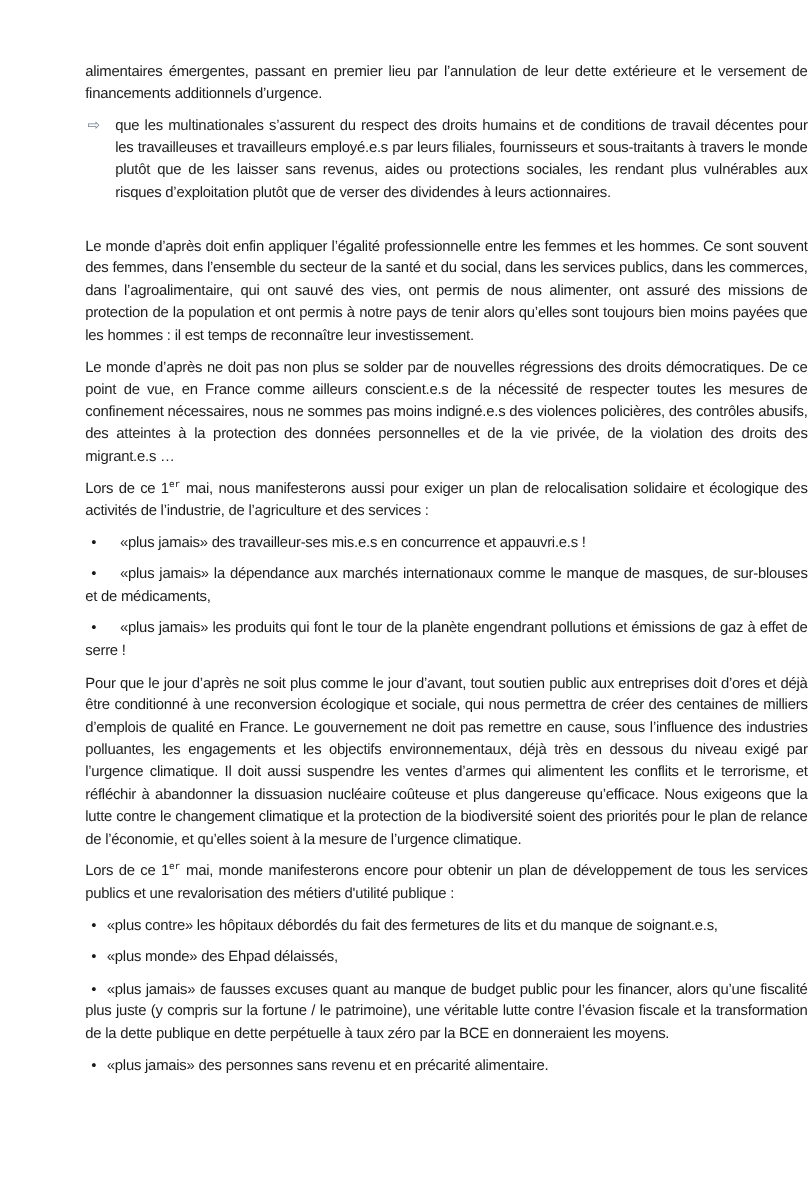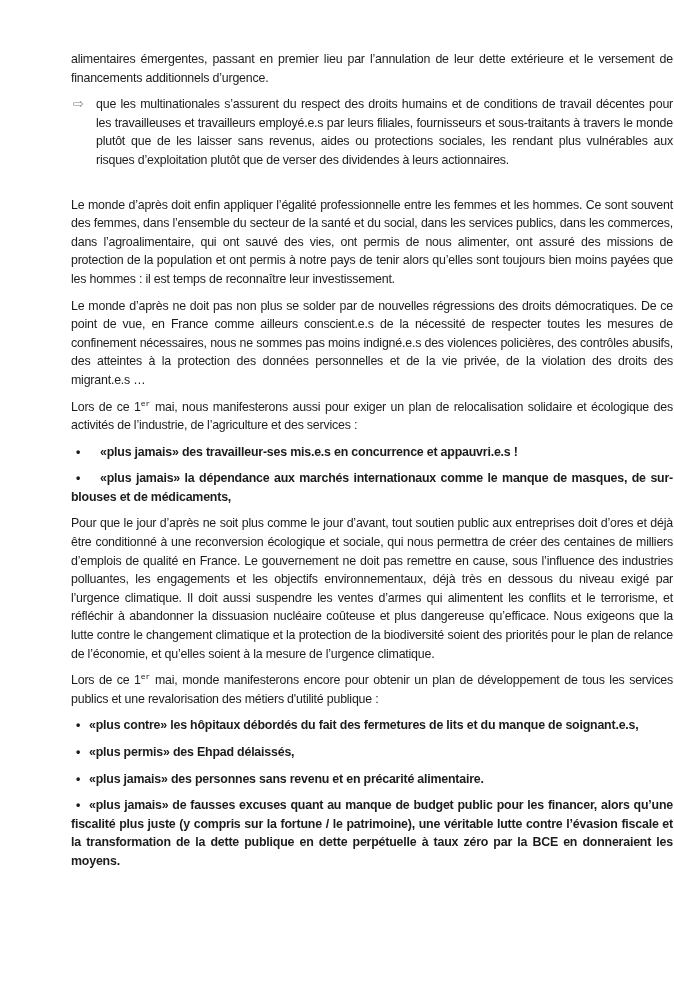--- a/index.html
+++ b/index.html
@@ -35,21 +35,21 @@
     color: #76828f;
     letter-spacing: 0;
   }
 
   
   .tight { margin-bottom: 0; }
 
   
   .bullet-list { margin: 0 0 8px 0; }
   .bullet-list.gap-top { margin-top: 4px; }
-  .li { margin: 0; text-indent: 5px; font-weight: bold; }
+  .li { margin: 0; text-indent: 5px; }
   .li .bullet-marker { display: inline-block; text-indent: 0; }
   .list-a .bullet-marker { width: 24px; }
   .list-b .bullet-marker { width: 13px; }
 
   sup.ord { font-size: 8px; line-height: 0; vertical-align: super; letter-spacing: 0; font-family: Liberation Mono, monospace; }
 </style>
 </head>
 <body>
 
 <div class="page">
@@ -64,27 +64,28 @@
 
     <p>Le monde d’après doit enfin appliquer l’égalité professionnelle entre les femmes et les hommes. Ce sont souvent des femmes, dans l’ensemble du secteur de la santé et du social, dans les services publics, dans les commerces, dans l’agroalimentaire, qui ont sauvé des vies, ont permis de nous alimenter, ont assuré des missions de protection de la population et ont permis à notre pays de tenir alors qu’elles sont toujours bien moins payées que les hommes : il est temps de reconnaître leur investissement.</p>
 
     <p>Le monde d’après ne doit pas non plus se solder par de nouvelles régressions des droits démocratiques. De ce point de vue, en France comme ailleurs conscient.e.s de la nécessité de respecter toutes les mesures de confinement nécessaires, nous ne sommes pas moins indigné.e.s des violences policières, des contrôles abusifs, des atteintes à la protection des données personnelles et de la vie privée, de la violation des droits des migrant.e.s …</p>
 
     <p class="tight"><span>Lors de ce 1</span><sup class="ord">er</sup><span> mai, nous manifesterons aussi pour exiger un plan de relocalisation solidaire et écologique des activités de l’industrie, de l’agriculture et des services :</span></p>
 
     <div class="bullet-list list-a">
       <p class="li"><span class="bullet-marker">•</span><span>«plus jamais» des travailleur-ses mis.e.s en concurrence et appauvri.e.s !</span></p>
       <p class="li"><span class="bullet-marker">•</span><span>«plus jamais» la dépendance aux marchés internationaux comme le manque de masques, de sur-blouses et de médicaments,</span></p>
+      <p class="li"><span class="bullet-marker">•</span><span>«plus jamais» les produits qui font le tour de la planète engendrant pollutions et émissions de gaz à effet de serre !</span></p>
     </div>
 
     <p>Pour que le jour d’après ne soit plus comme le jour d’avant, tout soutien public aux entreprises doit d’ores et déjà être conditionné à une reconversion écologique et sociale, qui nous permettra de créer des centaines de milliers d’emplois de qualité en France. Le gouvernement ne doit pas remettre en cause, sous l’influence des industries polluantes, les engagements et les objectifs environnementaux, déjà très en dessous du niveau exigé par l’urgence climatique. Il doit aussi suspendre les ventes d’armes qui alimentent les conflits et le terrorisme, et réfléchir à abandonner la dissuasion nucléaire coûteuse et plus dangereuse qu’efficace. Nous exigeons que la lutte contre le changement climatique et la protection de la biodiversité soient des priorités pour le plan de relance de l’économie, et qu’elles soient à la mesure de l’urgence climatique.</p>
 
     <p class="tight"><span>Lors de ce 1</span><sup class="ord">er</sup><span> mai, monde manifesterons encore pour obtenir un plan de développement de tous les services publics et une revalorisation des métiers d'utilité publique :</span></p>
 
     <div class="bullet-list list-b gap-top">
       <p class="li"><span class="bullet-marker">•</span><span>«plus contre» les hôpitaux débordés du fait des fermetures de lits et du manque de soignant.e.s,</span></p>
-      <p class="li"><span class="bullet-marker">•</span><span>«plus permis» des Ehpad délaissés,</span></p>
+      <p class="li"><span class="bullet-marker">•</span><span>«plus monde» des Ehpad délaissés,</span></p>
+      <p class="li"><span class="bullet-marker">•</span><span>«plus jamais» de fausses excuses quant au manque de budget public pour les financer, alors qu’une fiscalité plus juste (y compris sur la fortune / le patrimoine), une véritable lutte contre l’évasion fiscale et la transformation de la dette publique en dette perpétuelle à taux zéro par la BCE en donneraient les moyens.</span></p>
       <p class="li"><span class="bullet-marker">•</span><span>«plus jamais» des personnes sans revenu et en précarité alimentaire.</span></p>
-      <p class="li"><span class="bullet-marker">•</span><span>«plus jamais» de fausses excuses quant au manque de budget public pour les financer, alors qu’une fiscalité plus juste (y compris sur la fortune / le patrimoine), une véritable lutte contre l’évasion fiscale et la transformation de la dette publique en dette perpétuelle à taux zéro par la BCE en donneraient les moyens.</span></p>
     </div>
 
   </div>
 </div>
 
 </body></html>

